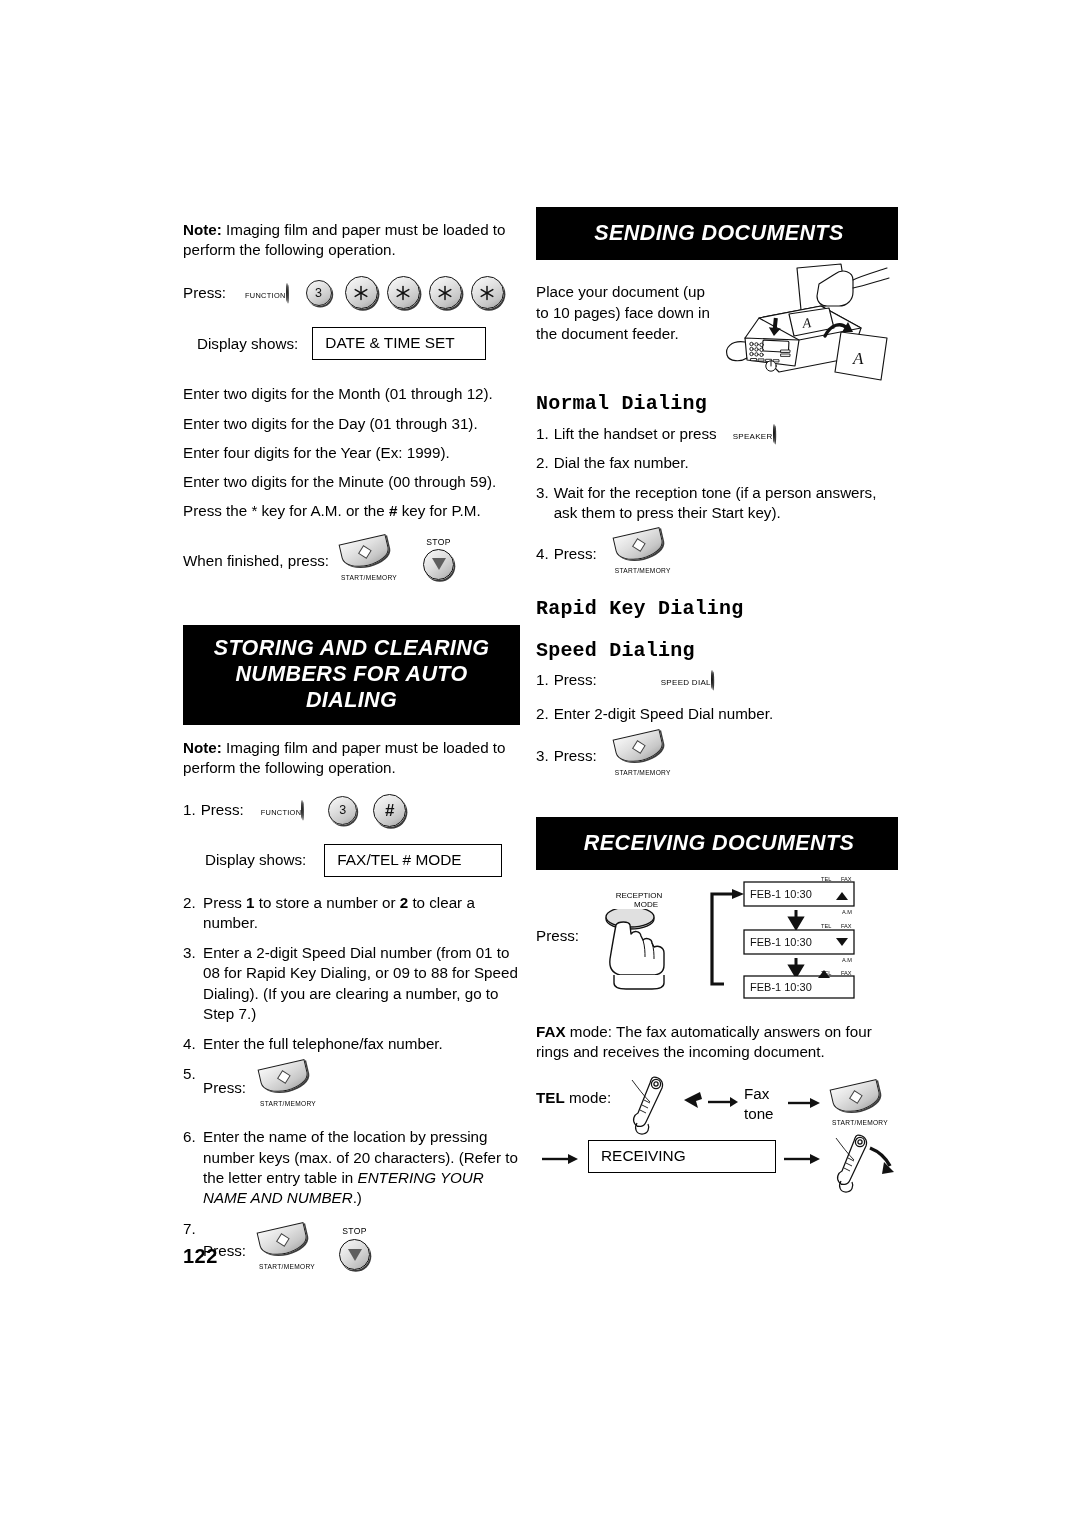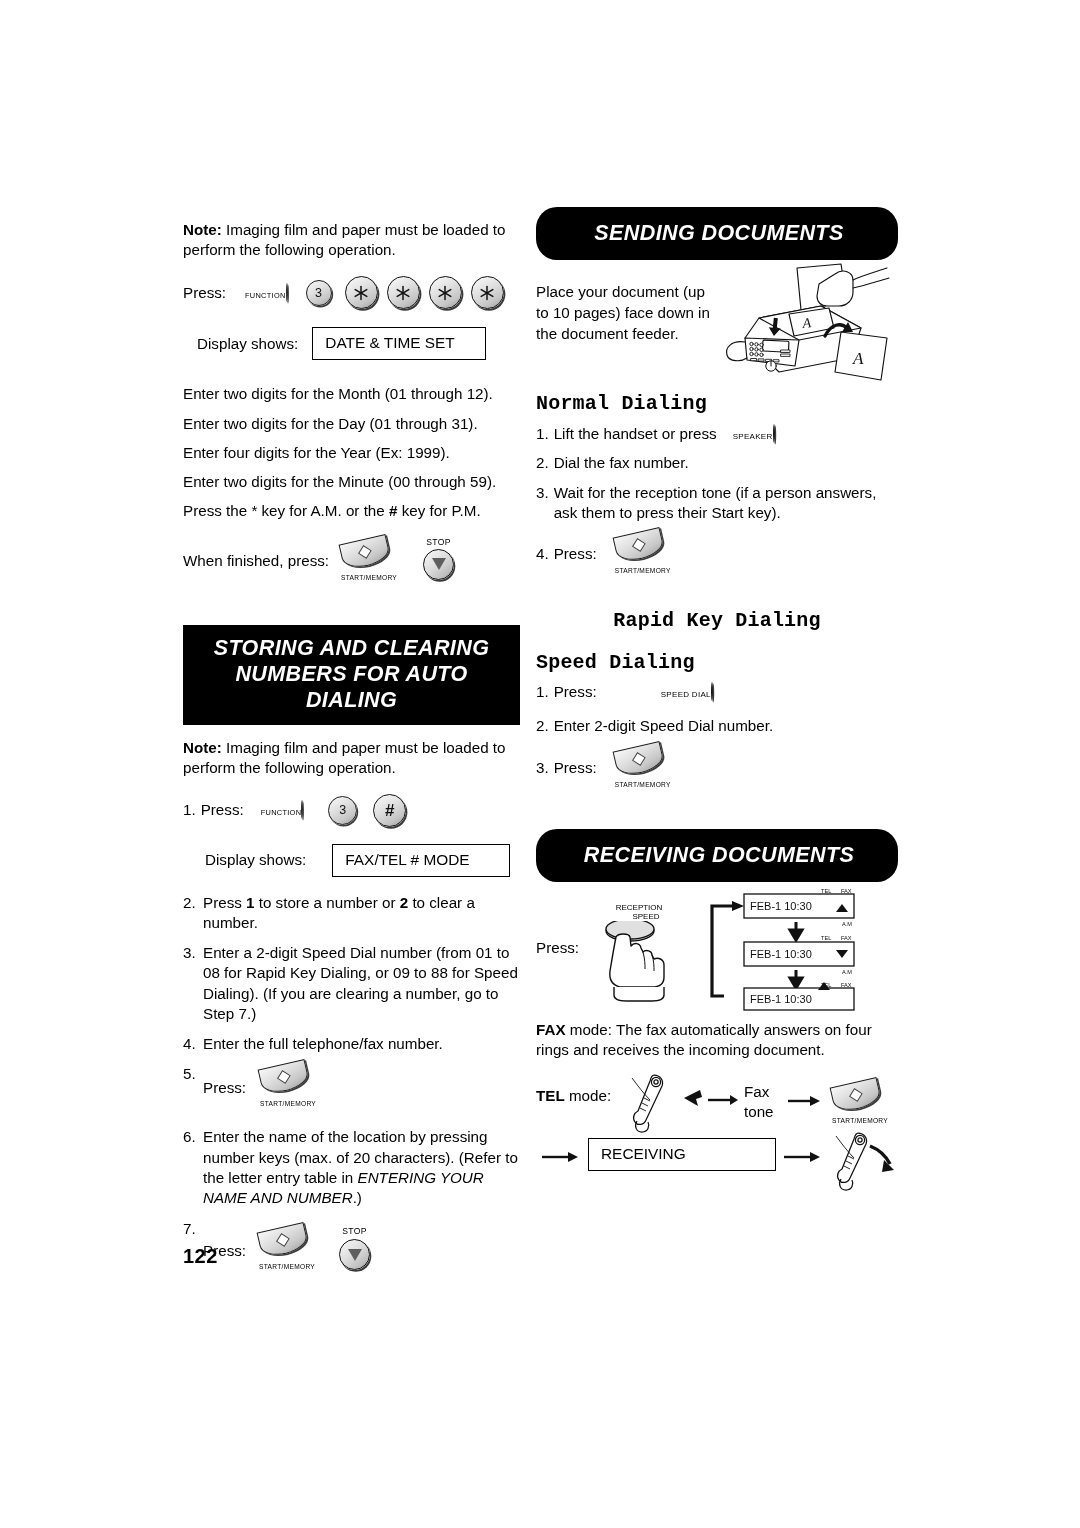--- a/index.html
+++ b/index.html
@@ -7,21 +7,21 @@
   .page{position:absolute;left:0;top:0;width:1080px;height:1528px;background:#fff;}
 
   
   .col-left{position:absolute;left:183px;top:207px;width:337px;}
   .col-right{position:absolute;left:536px;top:207px;width:362px;}
 
   
   .banner{background:#000;color:#fff;font-weight:bold;font-style:italic;
           font-size:21.5px;letter-spacing:.4px;text-align:center;
           padding:10px 4px 12px 4px;line-height:1.22;}
-  .banner.one-line{padding:13px 0 14px 4px;border-radius:21px;}
+  .banner.one-line{padding:13px 0 14px 4px;}
 
   
   .txt{font-size:15.2px;line-height:1.33;margin:0;}
   .b{font-weight:bold;}
   .i{font-style:italic;}
   .para{margin-top:13px;}
 
   .num-item{position:relative;padding-left:20px;font-size:15.2px;line-height:1.33;margin-top:10px;}
   .num-item .n{position:absolute;left:0;top:0;}
 
@@ -203,21 +203,21 @@
         <span class="circ-sm" style="width:27px;height:27px;">3</span>
       </span>
 
       <span class="key-wrap" style="margin-left:16px;">
         <span class="circ-lg" style="font-weight:bold;font-size:17px;">#</span>
       </span>
     </div>
 
     <div class="row center" style="margin-top:17px;margin-left:22px;">
       <span class="txt">Display shows:</span>
-      <span class="lcd" style="margin-left:26px;min-width:152px;">FAX/TEL # MODE</span>
+      <span class="lcd" style="margin-left:18px;min-width:152px;">FAX/TEL # MODE</span>
     </div>
 
     <div class="num-item" style="margin-top:16px;">
       <span class="n">2.</span>
       <span>Press </span><span class="b">1</span><span> to store a number or </span><span class="b">2</span><span> to clear a number.</span>
     </div>
 
     <div class="num-item">
       <span class="n">3.</span>
       <span>Enter a 2-digit Speed Dial number (from 01 to 08 for Rapid Key Dialing, or 09 to 88 for Speed Dialing).  (If you are clearing a number, go to Step 7.)</span>
@@ -361,21 +361,21 @@
       <span class="txt">4.</span>
       <span class="txt" style="margin-left:5px;">Press:</span>
       <span class="startkey-box" style="margin-left:18px;">
         <span class="startkey">
             <span class="dia"></span>
           </span>
         <span class="key-cap below">START/MEMORY</span>
       </span>
     </div>
 
-    <div class="sub-head" style="margin-top:32px;text-align:center;">Rapid Key Dialing</div>
+    <div class="sub-head" style="margin-top:20px;">Rapid Key Dialing</div>
 
     <div class="sub-head" style="margin-top:19px;">Speed  Dialing</div>
 
     <div class="row center" style="margin-top:8px;">
       <span class="txt">1.</span>
       <span class="txt" style="margin-left:5px;">Press:</span>
       <span class="key-wrap" style="margin-left:22px;">
         <span class="key-cap" style="font-size:8px;margin-left:42px;">SPEED DIAL</span>
         <span class="circ-pl"></span>
       </span>
@@ -400,21 +400,21 @@
     <div class="banner one-line" style="margin-top:38px;">
       <div>RECEIVING DOCUMENTS</div>
     </div>
 
     <div style="position:relative;height:130px;">
       <span class="txt" style="position:absolute;left:0;top:56px;">Press:</span>
 
       <div class="illus" style="left:60px;top:22px;">
         <div style="text-align:center;font-size:8px;line-height:1.1;">
           <div>RECEPTION</div>
-          <div style="margin-left:14px;">SPEED</div>
+          <div style="margin-left:14px;">MODE</div>
         </div>
         <svg width="86" height="84" viewBox="0 0 86 84">
           <ellipse cx="34" cy="10" rx="24" ry="10" fill="#c9c9c9" stroke="#111" stroke-width="1.3"></ellipse>
           <ellipse cx="34" cy="8" rx="24" ry="10" fill="#e0e0e0" stroke="#111" stroke-width="1.3"></ellipse>
           <path d="M20 16 C18 26 16 38 14 50 C13 58 16 64 24 66 L56 66 C64 66 68 62 68 56 L68 44 C68 38 62 36 58 38 L56 34 C56 30 50 28 47 31 L45 27 C44 22 38 21 35 25 L34 16 C33 12 22 12 20 16 Z" fill="#fff" stroke="#111" stroke-width="1.4" stroke-linejoin="round"></path>
           <path d="M18 66 L18 74 C18 78 22 80 30 80 L56 80 C64 80 68 78 68 74 L68 66" fill="#fff" stroke="#111" stroke-width="1.4"></path>
           <path d="M47 31 C49 38 49 44 49 48" fill="none" stroke="#111" stroke-width="1"></path>
           <path d="M56 34 C58 40 58 46 58 50" fill="none" stroke="#111" stroke-width="1"></path>
         </svg>
       </div>
@@ -446,21 +446,21 @@
           <rect x="38" y="100" width="110" height="22" fill="#fff" stroke="#111" stroke-width="1.3"></rect>
           <text x="44" y="115" font-family="Liberation Sans, sans-serif" font-size="11" fill="#111">FEB-1  10:30</text>
           <text x="115" y="99" font-family="Liberation Sans, sans-serif" font-size="5.6" fill="#111">TEL</text>
           <text x="135" y="99" font-family="Liberation Sans, sans-serif" font-size="5.6" fill="#111">FAX</text>
           <path d="M118 94 L124 102 L112 102 Z" fill="#111"></path>
           <text x="136" y="129" font-family="Liberation Sans, sans-serif" font-size="5.6" fill="#111">A.M</text>
         </svg>
       </div>
     </div>
 
-    <p class="txt" style="margin-top:8px;width:358px;"><span class="b">FAX</span><span> mode: The fax automatically answers on four rings and receives the incoming document.</span></p>
+    <p class="txt" style="margin-top:22px;width:358px;"><span class="b">FAX</span><span> mode: The fax automatically answers on four rings and receives the incoming document.</span></p>
 
     <div style="position:relative;height:118px;margin-top:12px;">
       <span class="txt" style="position:absolute;left:0;top:14px;"><span class="b">TEL</span><span> mode:</span></span>
 
       <div class="illus" style="left:92px;top:0px;">
         <svg width="56" height="62" viewBox="0 0 56 62">
           <g fill="#fff" stroke="#111" stroke-width="1.25" stroke-linejoin="round">
             <path d="M26 3 C32 3 36 8 34 14 L18 48 C16 53 10 54 7 50 C4 46 6 41 10 39 L22 9 C23 5 24 3 26 3 Z"></path>
             <circle cx="28" cy="10" r="4.6"></circle>
             <circle cx="28" cy="10" r="2.1"></circle>

